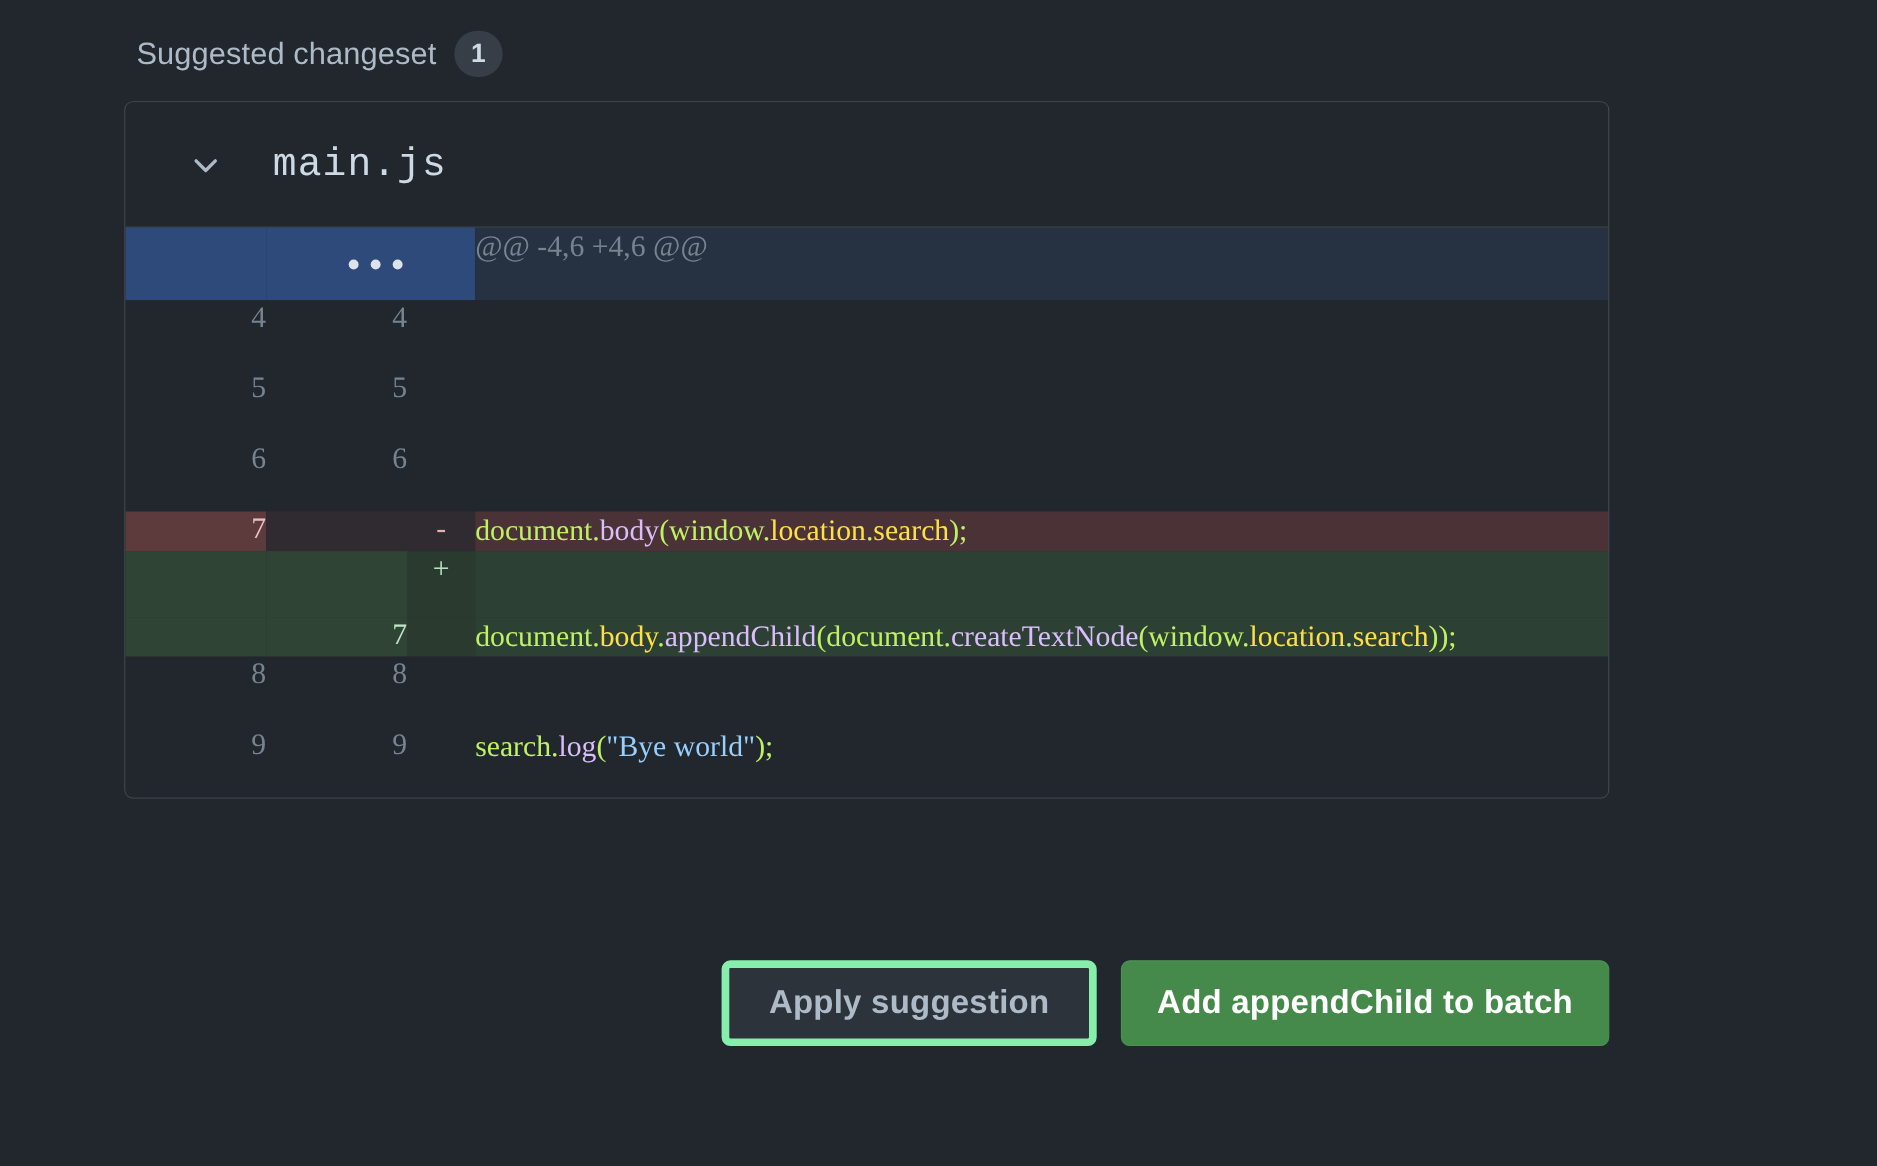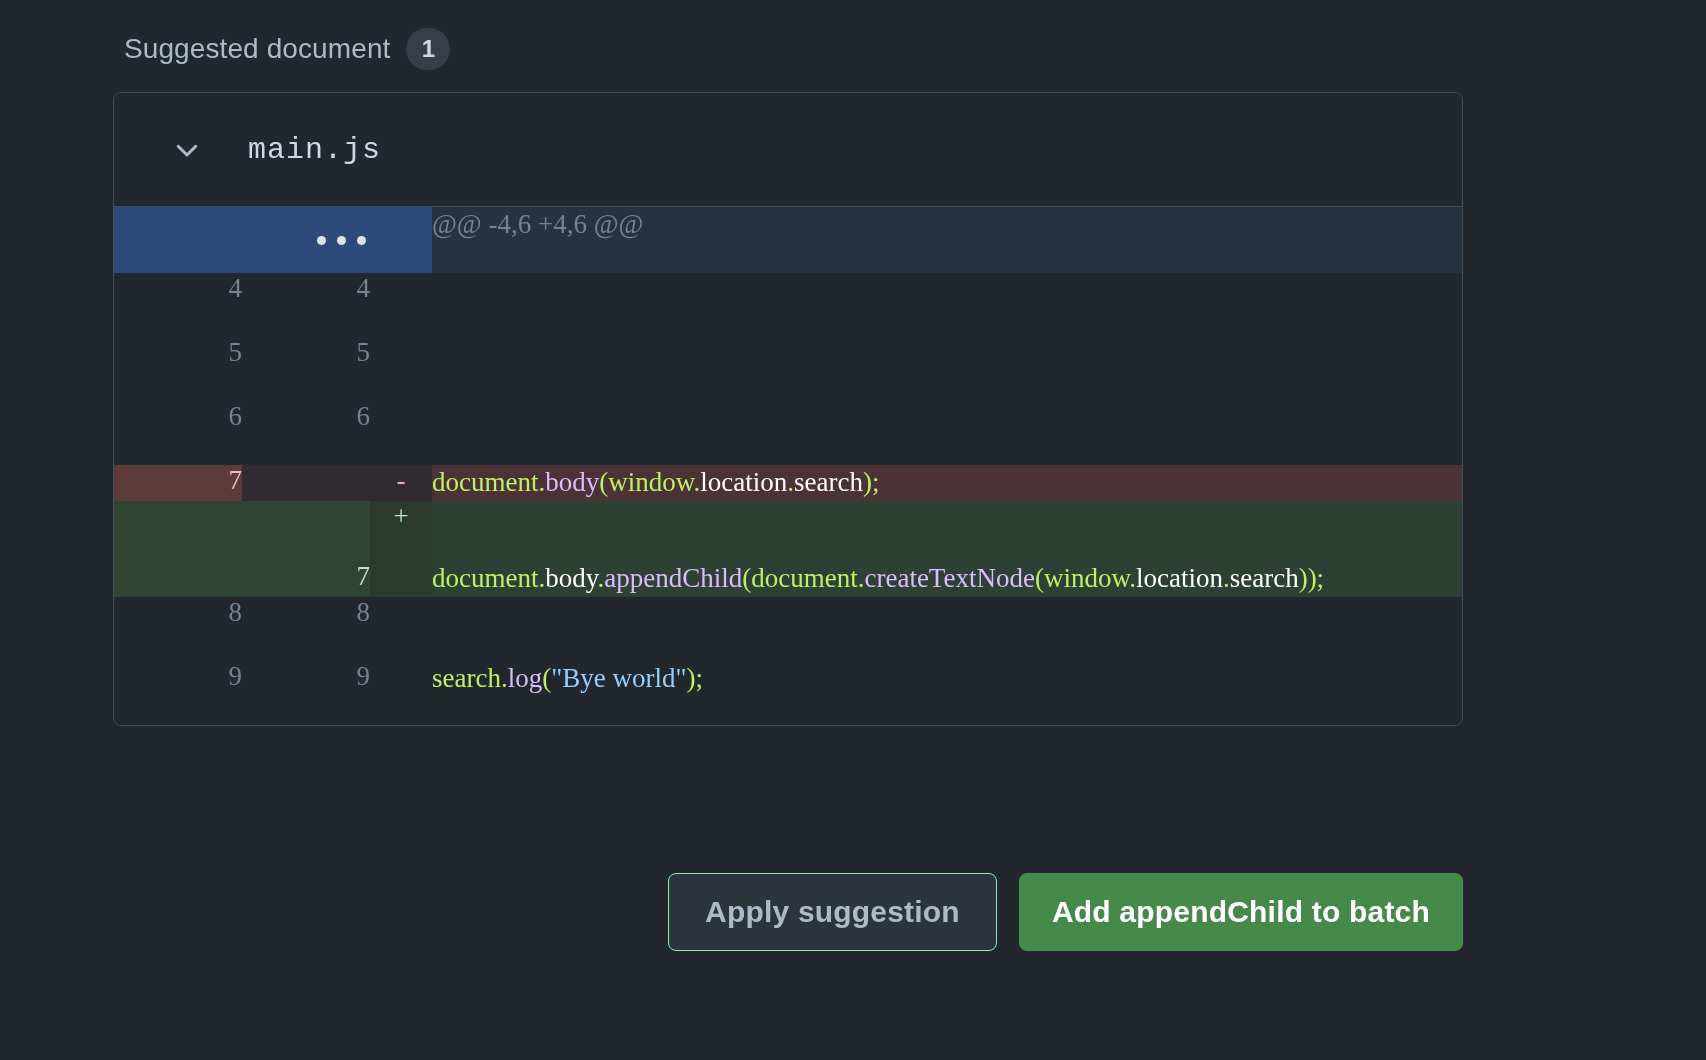--- a/index.html
+++ b/index.html
@@ -62,21 +62,21 @@
     background: #22272e;
     border-bottom: 1px solid #444c56;
   }
   .chevron {
     width: 30px;
     height: 30px;
     display: block;
   }
   .file-name {
     font-family: "Liberation Mono", monospace;
-    font-size: 30px;
+    font-size: 36px;
     color: #cdd9e5;
     letter-spacing: 1px;
   }
 
   
   .diff-table {
     width: 100%;
     border-collapse: collapse;
     font-family: "Liberation Mono", monospace;
     font-size: 27px;
@@ -141,21 +141,21 @@
   tr.row-add .code { background: #2d4034; margin-left: 32px; }
 
   tr.row-add-blank .gutter-old,
   tr.row-add-blank .gutter-new { background: #2f4434; }
   tr.row-add-blank .marker { background: #2a3a2e; color: #b5e0bd; }
   tr.row-add-blank .code { background: #2d4034; height: 60px; }
 
   
   .tok-plain  { color: #bef264; }
   .tok-fn     { color: #dcbdfb; }
-  .tok-prop   { color: #ffffff; }
+  .tok-prop   { color: #fde047; }
   .tok-str    { color: #96d0ff; }
 
   
   .actions {
     position: absolute;
     left: 0;
     top: 873px;
     width: 1463px;
     display: flex;
     justify-content: flex-end;
@@ -168,38 +168,38 @@
     font-size: 30px;
     font-weight: bold;
     display: flex;
     align-items: center;
     justify-content: center;
     cursor: pointer;
     letter-spacing: 0.2px;
   }
   .btn-secondary {
     background: #2d333b;
-    border: 1px solid #86efac;
+    border: 7px solid #86efac;
     color: #adbac7;
     padding: 0 36px;
   }
   .btn-primary {
     background: #458a4b;
     border: 1px solid #4d9152;
     color: #ffffff;
     padding: 0 32px;
   }
 </style>
 </head>
 <body>
 
 <div class="page">
 
   <div class="changeset-header">
-    <div class="changeset-title">Suggested document</div>
+    <div class="changeset-title">Suggested changeset</div>
     <div class="count-badge">1</div>
   </div>
 
   <div class="diff-card">
 
     <div class="file-header">
       <span class="chevron">
         <svg width="30" height="30" viewBox="0 0 24 24" fill="none" stroke="#adbac7" stroke-width="2.4" stroke-linecap="round" stroke-linejoin="round">
           <polyline points="5,9 12,16 19,9"></polyline>
         </svg>

